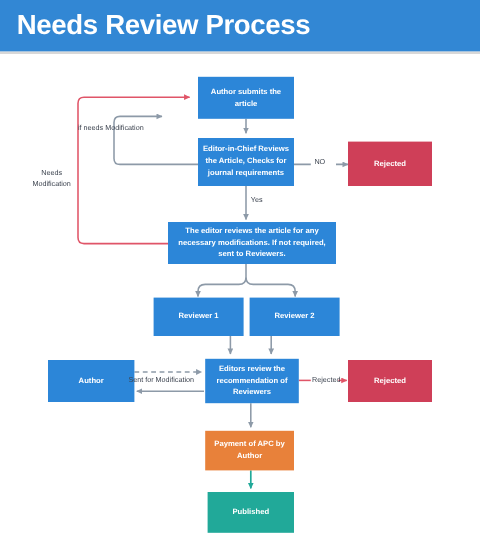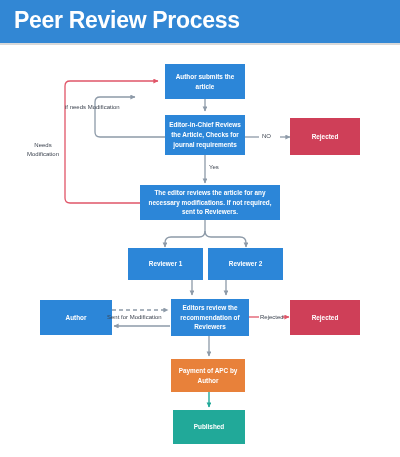--- a/index.html
+++ b/index.html
@@ -61,21 +61,21 @@
     white-space:nowrap;
     line-height:1.45;
     text-align:center;
   }
   .edge-label.multiline{white-space:normal;width:46px;}
 </style>
 </head>
 <body>
 
 <div id="header-bar"></div>
-<div id="page-title">Peer Review Process</div>
+<div id="page-title">Needs Review Process</div>
 <div id="header-rule"></div>
 
 <div id="flow-canvas">
 
   <svg id="edge-layer" viewBox="0 0 400 412" width="400" height="412">
     <defs>
       <marker id="ah-gray" markerWidth="6" markerHeight="6" refX="4.6" refY="2.4" orient="auto" markerUnits="userSpaceOnUse">
         <path d="M0,0 L5,2.4 L0,4.8 z" fill="#8d9aa8"></path>
       </marker>
       <marker id="ah-red" markerWidth="6" markerHeight="6" refX="4.6" refY="2.4" orient="auto" markerUnits="userSpaceOnUse">

